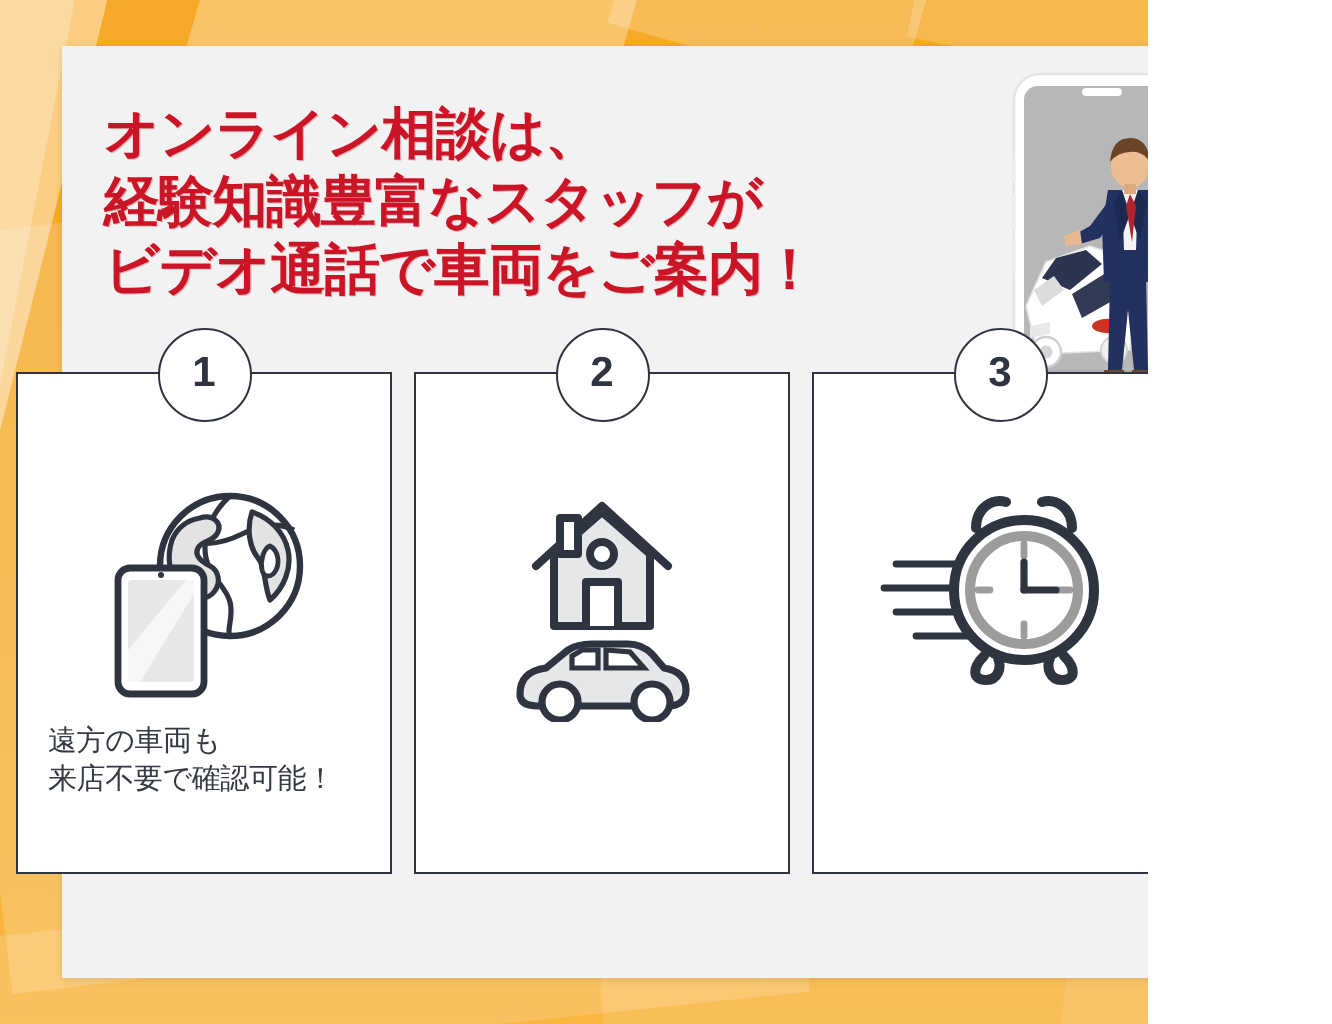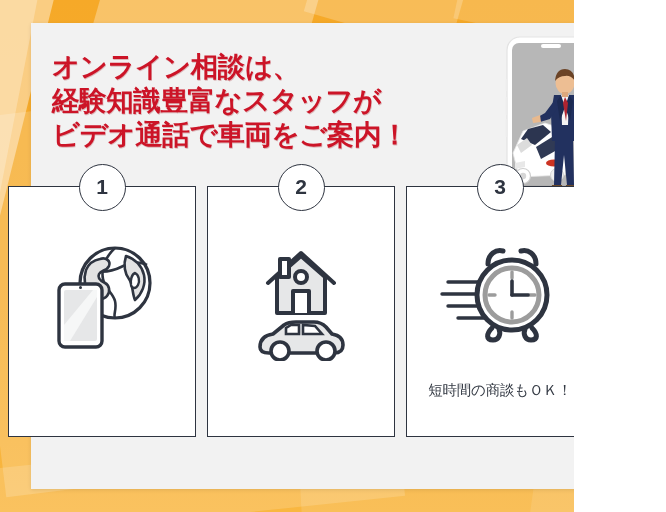--- a/index.html
+++ b/index.html
@@ -244,20 +244,22 @@
           <path d="M57 20 C63 18 68 22 66 27 C64 32 58 31 56 35 C54 39 58 42 62 44 C66 46 68 52 64 57
                    C60 62 52 60 47 55 C42 50 40 40 43 31 C46 24 51 21 57 20 Z" fill="#E3E3E3" stroke="#2E3440" stroke-width="2.6" stroke-linejoin="round"></path>
 
           <rect x="16" y="45" width="43" height="63" rx="6" ry="6" fill="#FFFFFF" stroke="#2E3440" stroke-width="3.4"></rect>
           <rect x="21" y="51" width="33" height="51" rx="2" fill="#E6E7E8"></rect>
           <path d="M21 95 L21 86 L50 51 L54 51 L54 58 L27 102 L21 102 Z" fill="#F6F7F7"></path>
           <circle cx="37.5" cy="48.5" r="1.5" fill="#2E3440"></circle>
         </svg>
       </div>
 
+      <div class="card-caption left">遠方の車両も
+来店不要で確認可能！</div>
     </div>
 
     <div class="card c2">
       <div class="badge">2</div>
 
       <div class="card-icon">
         <svg width="118" height="132" viewBox="0 0 118 132" xmlns="http://www.w3.org/2000/svg">
 
           <g>
             <path d="M26 54 L59 24 L92 54" fill="none" stroke="#2E3440" stroke-width="4" stroke-linecap="round" stroke-linejoin="round"></path>
@@ -310,17 +312,16 @@
             <line x1="91" y1="53" x2="97" y2="53"></line>
           </g>
 
           <g stroke="#2E3440" stroke-width="3.6" stroke-linecap="round">
             <line x1="74" y1="53" x2="74" y2="39"></line>
             <line x1="74" y1="53" x2="90" y2="53"></line>
           </g>
         </svg>
       </div>
 
-      <div class="card-caption center">短時間の商談もＯＫ！</div>
     </div>
 
   </div>
 </div>
 
 </body></html>

